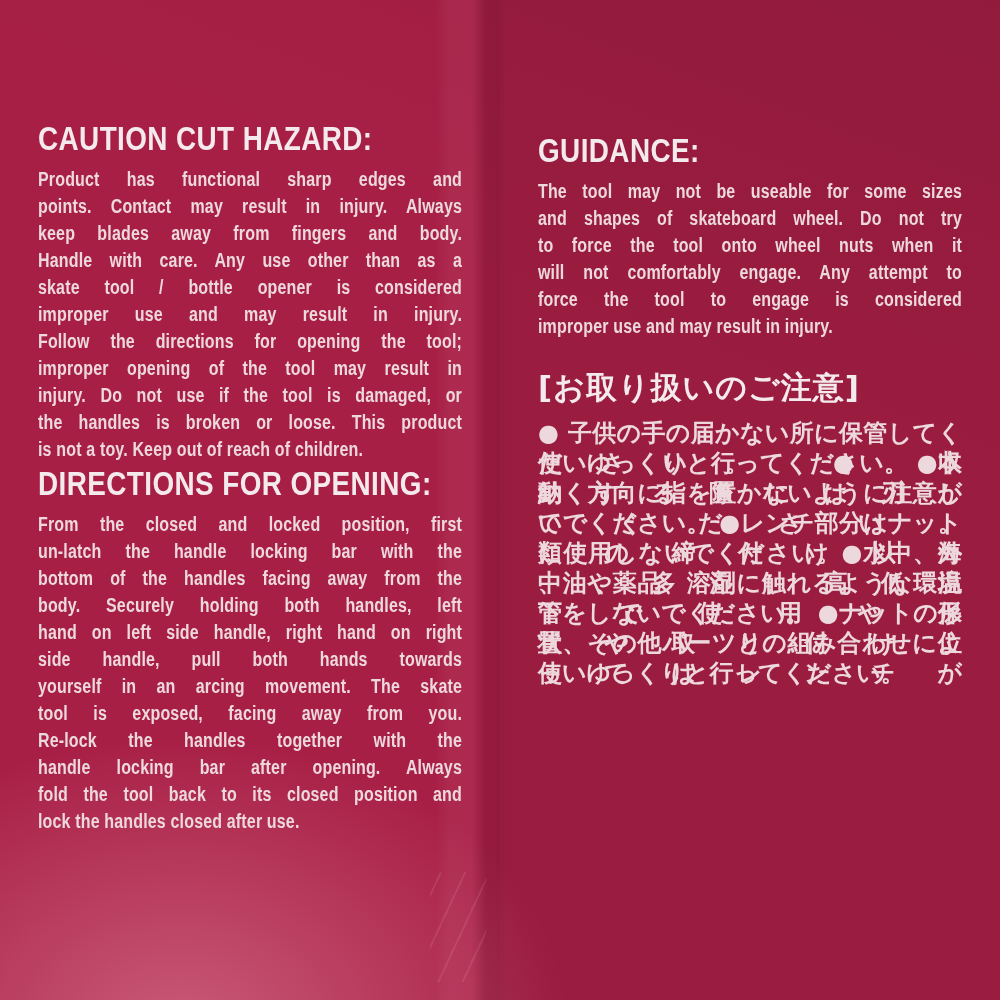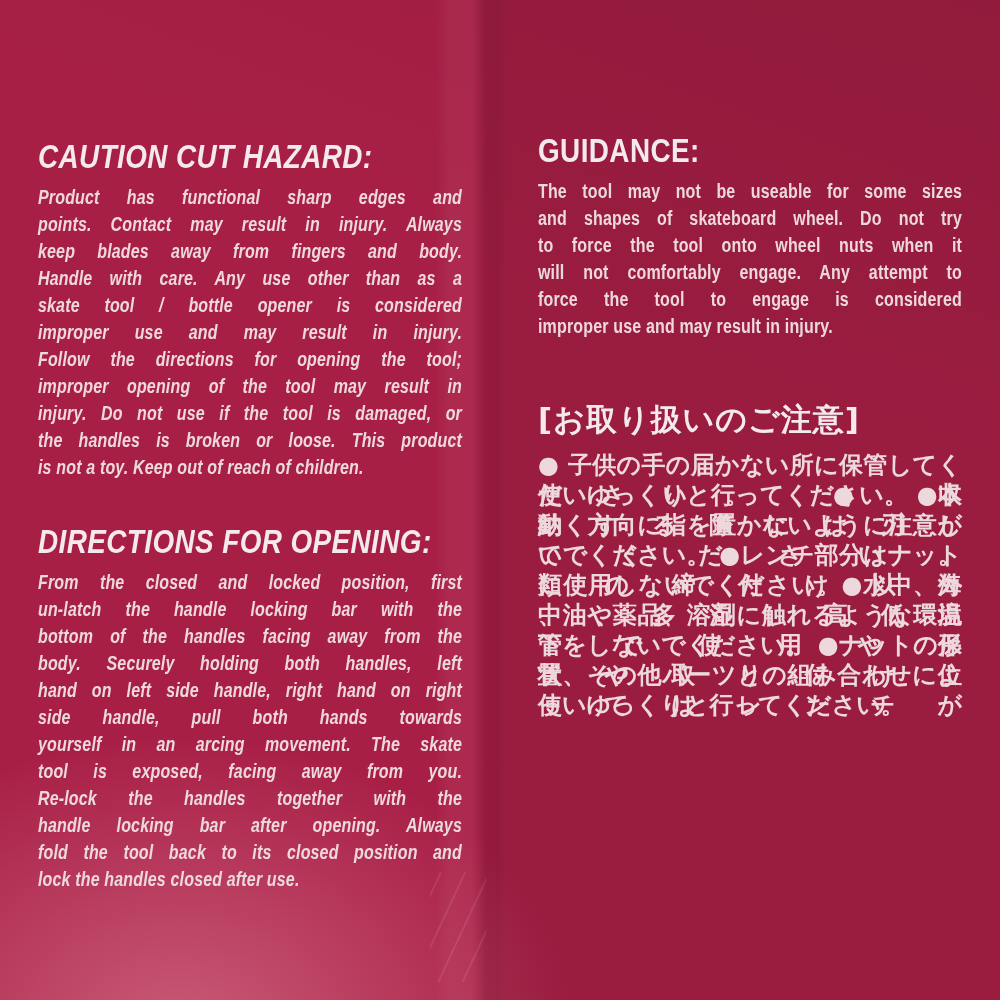--- a/index.html
+++ b/index.html
@@ -39,21 +39,21 @@
   }
   
   .scratch-marks {
     position: absolute; left: 430px; top: 872px; width: 56px; height: 110px;
     background: repeating-linear-gradient(115deg,
       transparent 0 9px, rgba(255,210,220,0.10) 9px 11px, transparent 11px 22px);
     pointer-events: none;
   }
 
   .col { position: absolute; }
-  .col-left  { left: 38px;  top: 136px; width: 424px; font-style: italic; }
+  .col-left  { left: 38px;  top: 118px; width: 424px; }
   .col-right { left: 538px; top: 130px; width: 424px; }
 
   .h-en {
     color: #f4eaee;
     font-weight: bold;
     font-size: 34px;
     line-height: 40px;
     white-space: nowrap;
     transform: scaleX(0.82);
     transform-origin: 0 50%;
@@ -63,22 +63,22 @@
     color: #f4eaee;
     font-weight: bold;
     font-size: 31px;
     line-height: 46px;
     white-space: nowrap;
     letter-spacing: 1px;
     font-family: "DejaVu Sans", sans-serif;
   }
 
   .lines { margin-top: 8px; }
-  .gap-md { margin-top: 40px; }
-  .gap-jp { margin-top: 56px; }
+  .gap-md { }
+  .gap-jp { margin-top: 24px; }
 
   
   .jline {
     width: 530px;
     height: 27px;
     line-height: 27px;
     font-size: 20px;
     font-weight: bold;
     color: #edd8de;
     text-align: justify;

